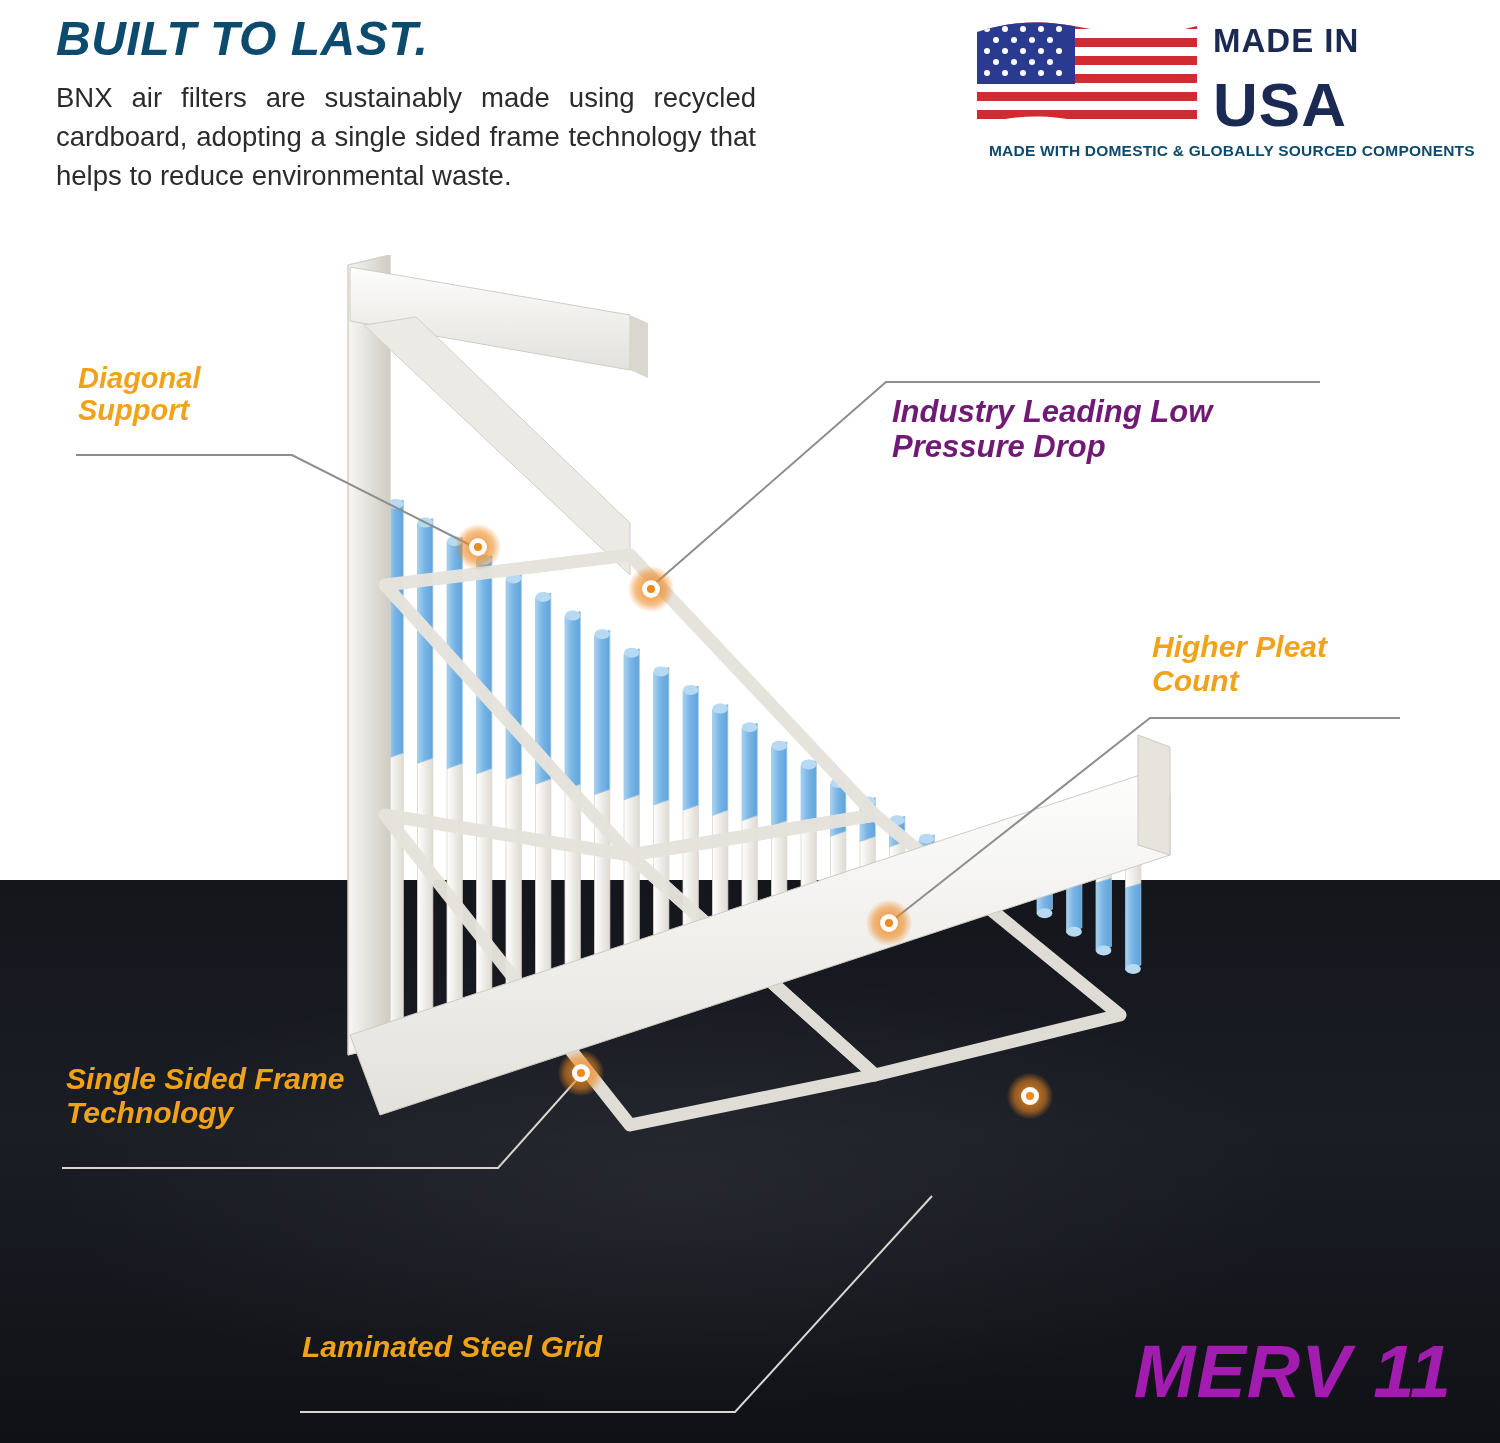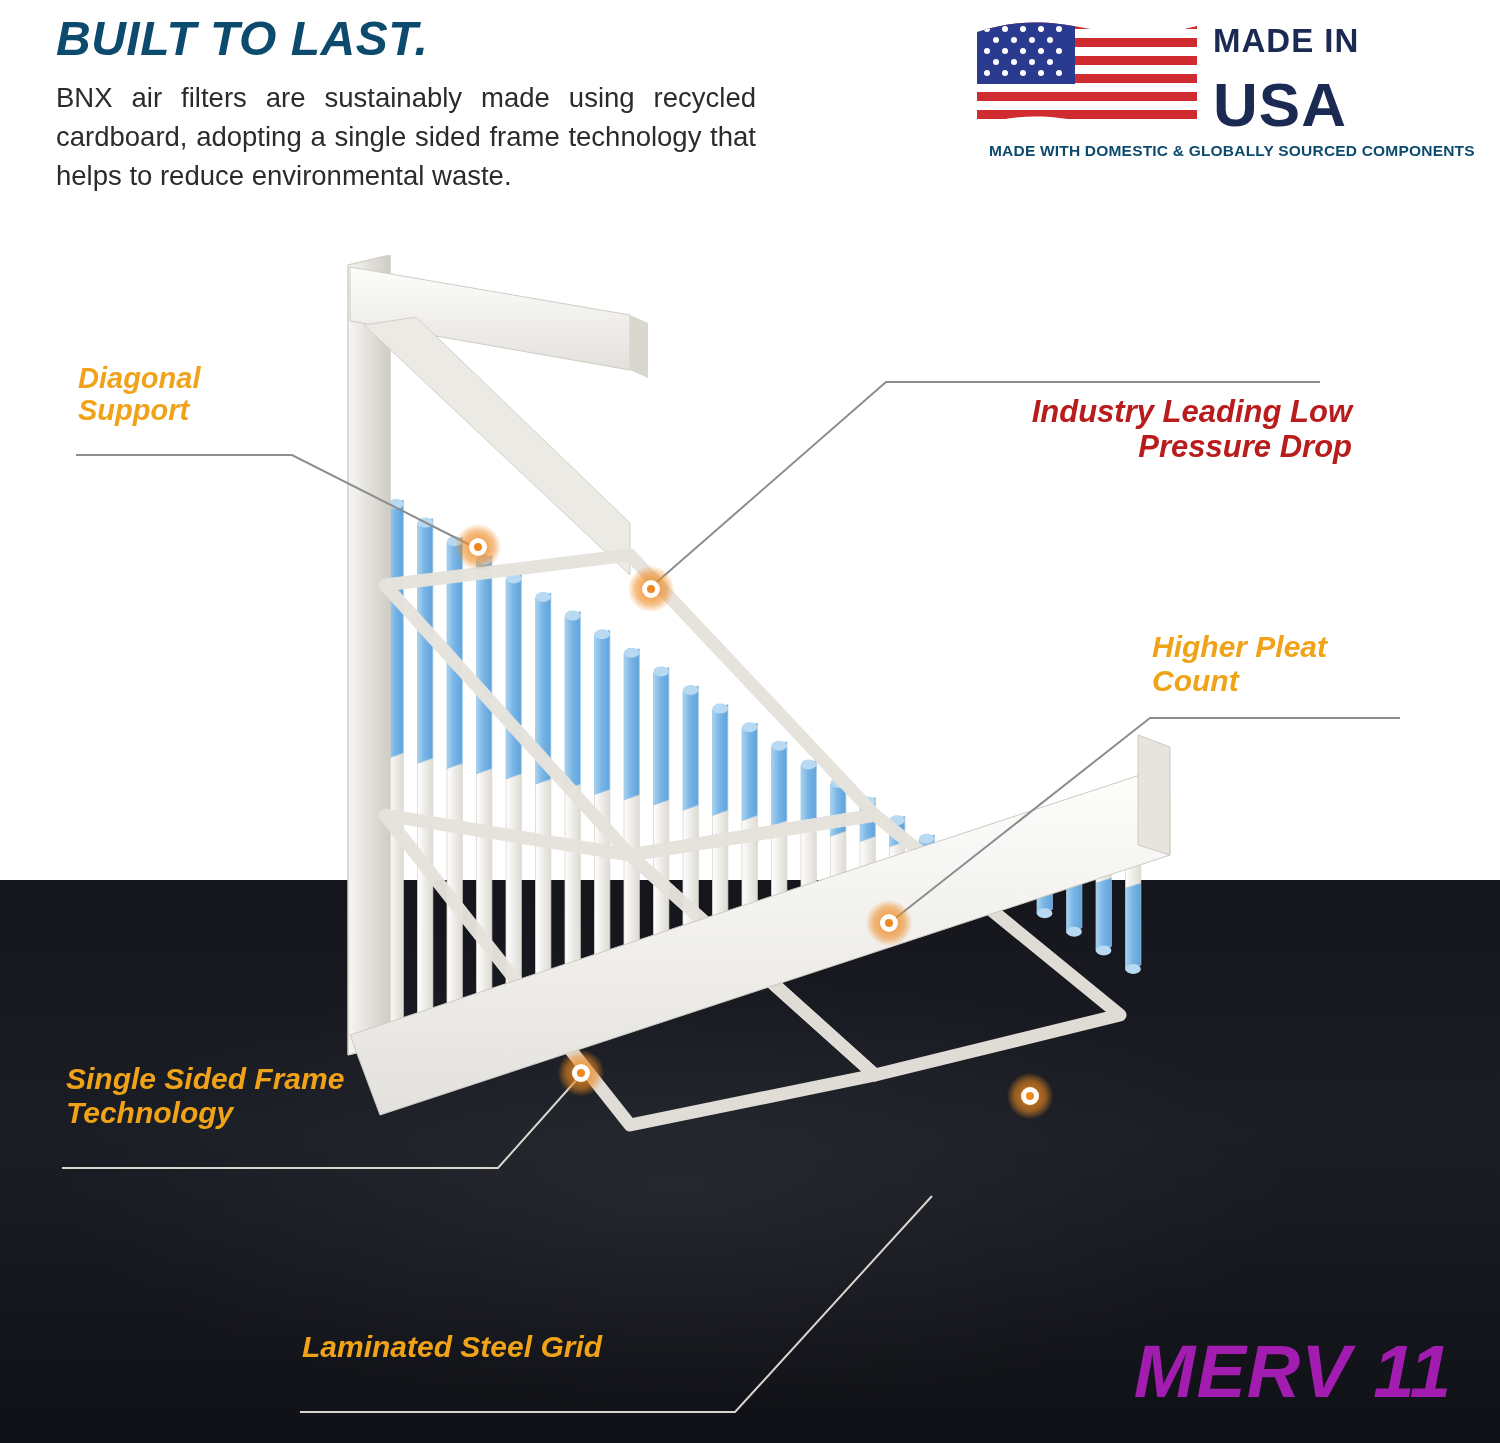--- a/index.html
+++ b/index.html
@@ -107,21 +107,21 @@
   }
 
   
   .callout {
     position: absolute;
     font-weight: bold;
     font-style: italic;
     line-height: 1.12;
   }
   .callout.orange { color: #f0a318; }
-  .callout.black  { color: #b91c1c; text-align: right; }
+  .callout.black  { color: #701a75; }
 
   
   .leader {
     position: absolute;
     pointer-events: none;
   }
   .hotspot {
     position: absolute;
     width: 46px;
     height: 46px;

